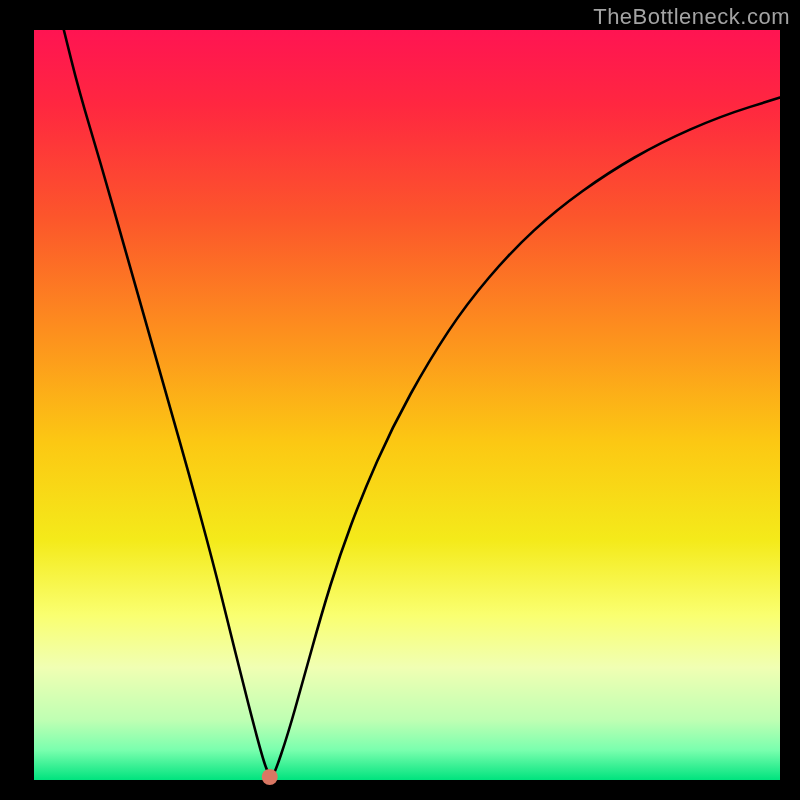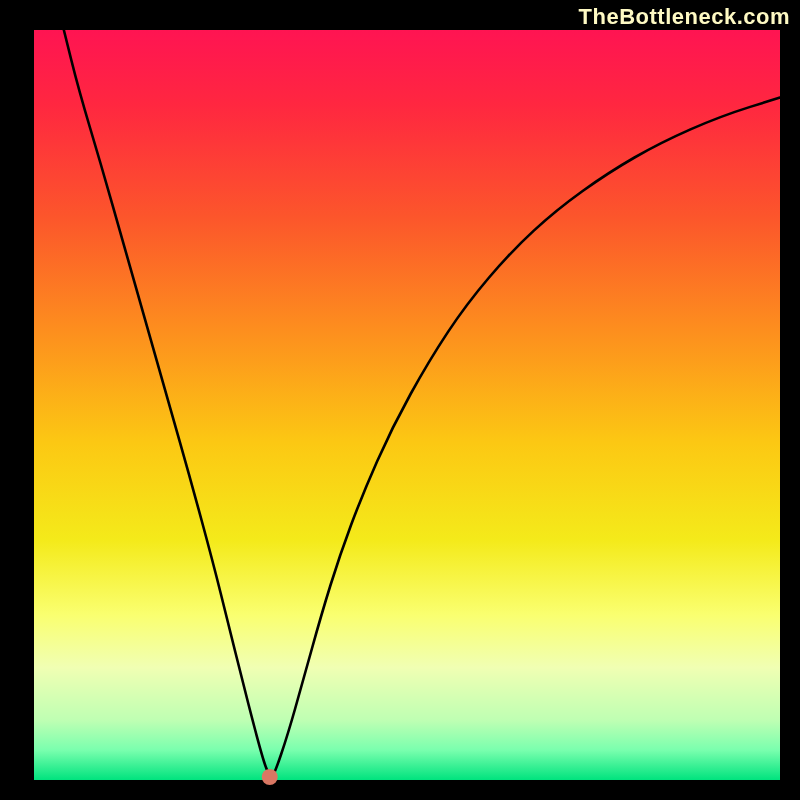--- a/index.html
+++ b/index.html
@@ -14,23 +14,23 @@
   .frame {
     position: relative;
     width: 800px;
     height: 800px;
     background: #000;
   }
   .watermark {
     position: absolute;
     top: 4px;
     right: 10px;
-    color: #fef9c3;
+    color: #a3a3a3;
     font-size: 22px;
-    font-weight: 700;
+    font-weight: 400;
     letter-spacing: 0.5px;
     user-select: none;
   }
   svg {
     display: block;
     position: absolute;
     top: 0;
     left: 0;
   }
 </style>

